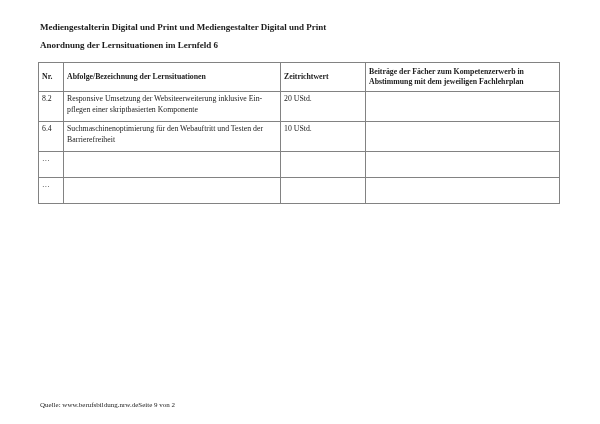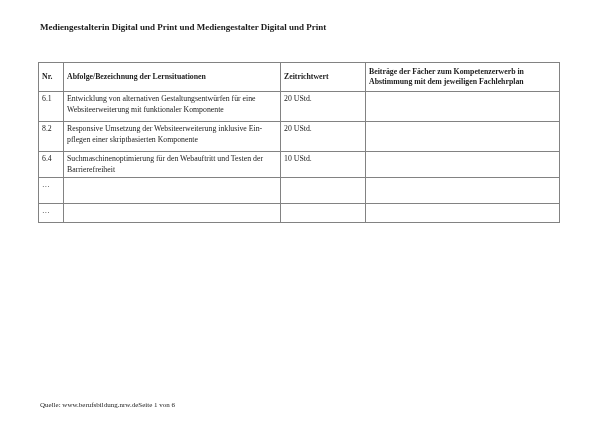--- a/index.html
+++ b/index.html
@@ -87,46 +87,40 @@
     line-height: 9px;
   }
 </style>
 </head>
 <body>
 
 <div class="page">
 
   <div class="title-block">
     <p class="title-line1">Mediengestalterin Digital und Print und Mediengestalter Digital und Print</p>
+    <p class="title-line2">Anordnung der Lernsituationen im Lernfeld 6</p>
   </div>
 
   <table class="ls-table">
     <colgroup>
       <col class="c-nr">
       <col class="c-desc">
       <col class="c-zeit">
       <col class="c-beitrag">
     </colgroup>
     <thead>
       <tr>
         <th>Nr.</th>
         <th>Abfolge/Bezeichnung der Lernsituationen</th>
         <th>Zeitrichtwert</th>
         <th>Beiträge der Fächer zum Kompetenzerwerb in
 Abstimmung mit dem jeweiligen Fachlehrplan</th>
       </tr>
     </thead>
     <tbody>
-      <tr>
-        <td class="cell-nr">6.1</td>
-        <td class="cell-desc">Entwicklung von alternativen Gestaltungsentwürfen für eine
-Websiteerweiterung mit funktionaler Komponente</td>
-        <td class="cell-zeit">20 UStd.</td>
-        <td class="cell-beitrag"></td>
-      </tr>
       <tr>
         <td class="cell-nr">8.2</td>
         <td class="cell-desc">Responsive Umsetzung der Websiteerweiterung inklusive Ein-
 pflegen einer skriptbasierten Komponente</td>
         <td class="cell-zeit">20 UStd.</td>
         <td class="cell-beitrag"></td>
       </tr>
       <tr>
         <td class="cell-nr">6.4</td>
         <td class="cell-desc">Suchmaschinenoptimierung für den Webauftritt und Testen der
@@ -144,16 +138,16 @@
         <td class="cell-nr">…</td>
         <td class="cell-desc"></td>
         <td class="cell-zeit"></td>
         <td class="cell-beitrag"></td>
       </tr>
     </tbody>
   </table>
 
   <div class="footer">
     <span>Quelle: www.berufsbildung.nrw.de</span>
-    <span>Seite 1 von 6</span>
+    <span>Seite 9 von 2</span>
   </div>
 
 </div>
 
 </body></html>

